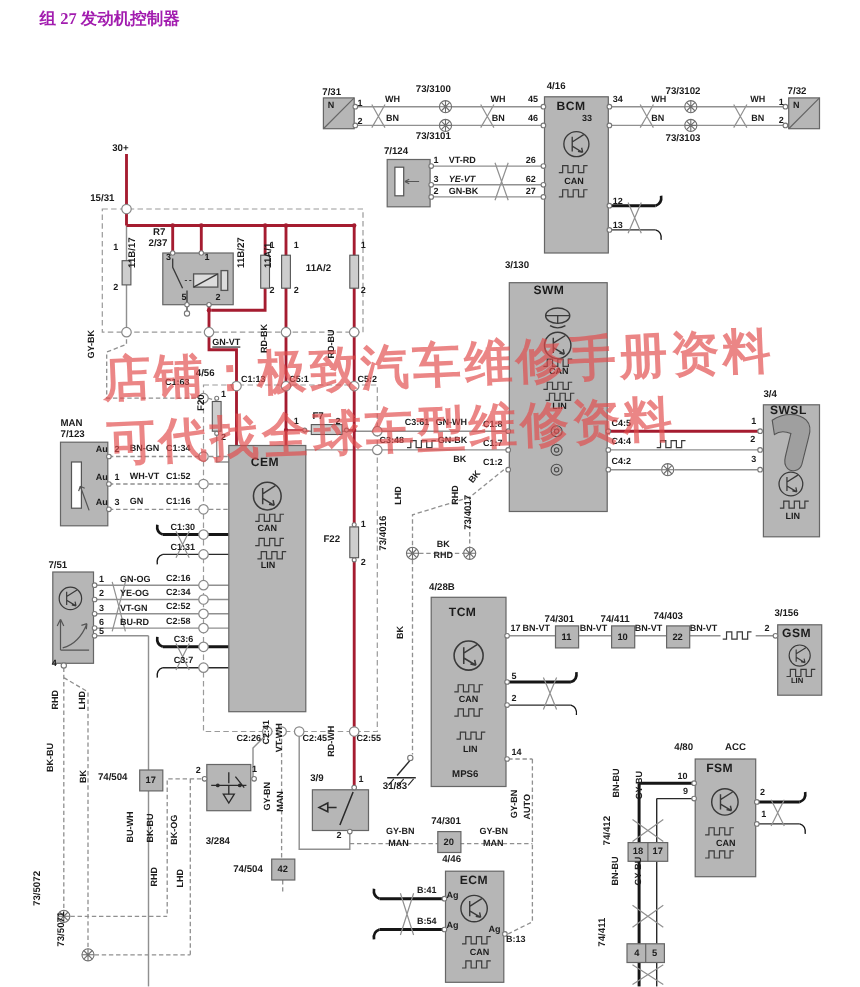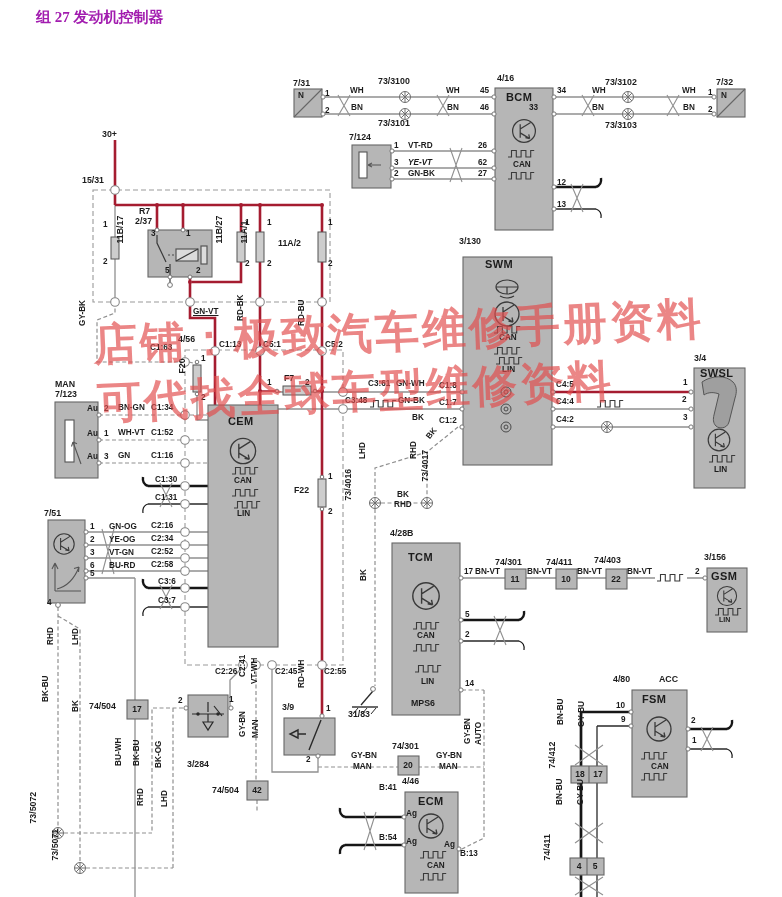--- a/index.html
+++ b/index.html
@@ -547,21 +547,21 @@
       <div class="lbl" style="left: 695px; top: 568px;">2</div>
       <div class="lbl des" style="left: 704px; top: 553px;">3/156</div>
       <div class="lbl mod" style="left: 711px; top: 571px;">GSM</div>
       <div class="lbl" style="font-size: 7px; left: 719px; top: 616px;">LIN</div>
       <div class="lbl" style="left: 465px; top: 611px;">5</div>
       <div class="lbl" style="left: 465px; top: 631px;">2</div>
       <div class="lbl" style="left: 465px; top: 680px;">14</div>
       <div class="lbl des" style="left: 402px; top: 777px;">4/46</div>
       <div class="lbl mod" style="left: 418px; top: 796px;">ECM</div>
       <div class="lbl" style="left: 427px; top: 862px;">CAN</div>
-      <div class="lbl" style="left: 379px; top: 784px;">B:41</div>
+      <div class="lbl" style="left: 379px; top: 806px;">B:41</div>
       <div class="lbl" style="left: 406px; top: 810px;">Ag</div>
       <div class="lbl" style="left: 379px; top: 834px;">B:54</div>
       <div class="lbl" style="left: 406px; top: 838px;">Ag</div>
       <div class="lbl" style="left: 444px; top: 841px;">Ag</div>
       <div class="lbl" style="left: 460px; top: 850px;">B:13</div>
       <div class="lbl des" style="left: 613px; top: 675px;">4/80</div>
       <div class="lbl des" style="left: 659px; top: 675px;">ACC</div>
       <div class="lbl mod" style="left: 642px; top: 694px;">FSM</div>
       <div class="lbl" style="left: 651px; top: 763px;">CAN</div>
       <div class="lbl" style="left: 616px; top: 702px;">10</div>

